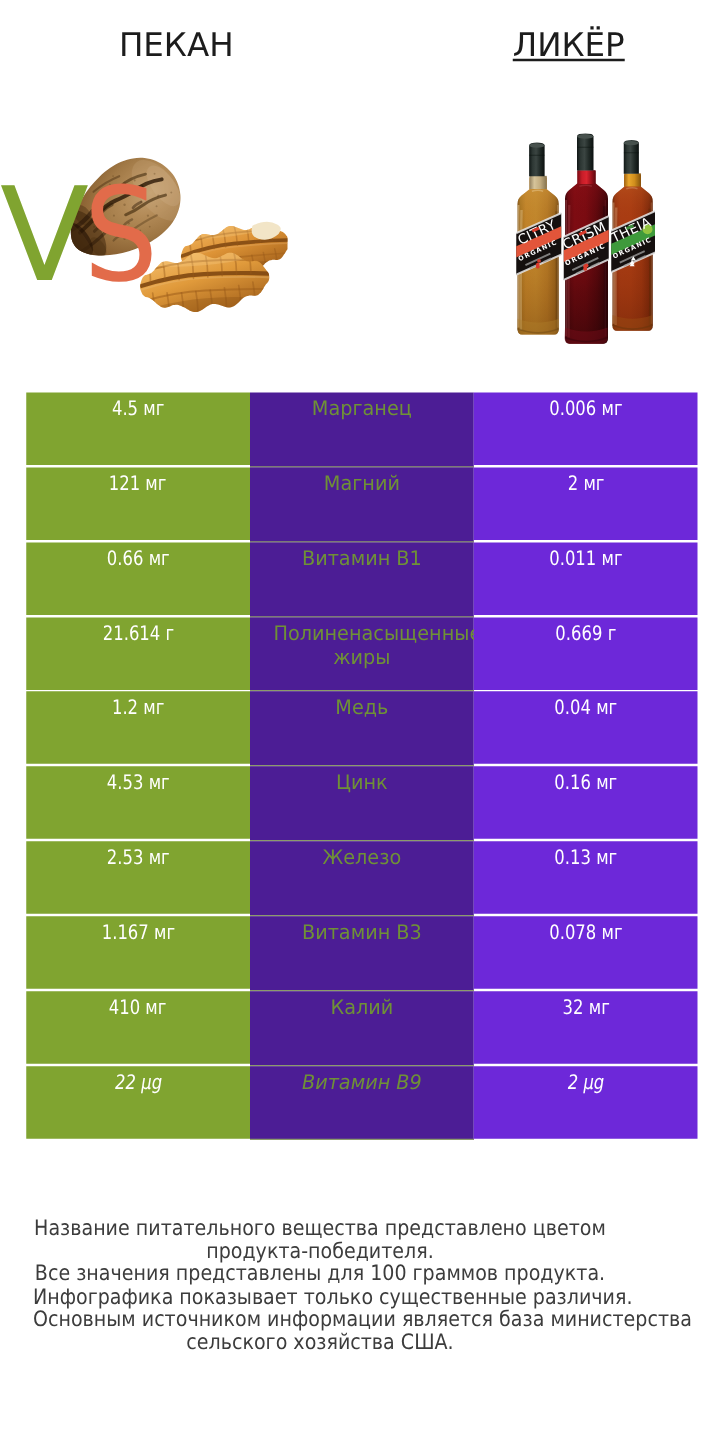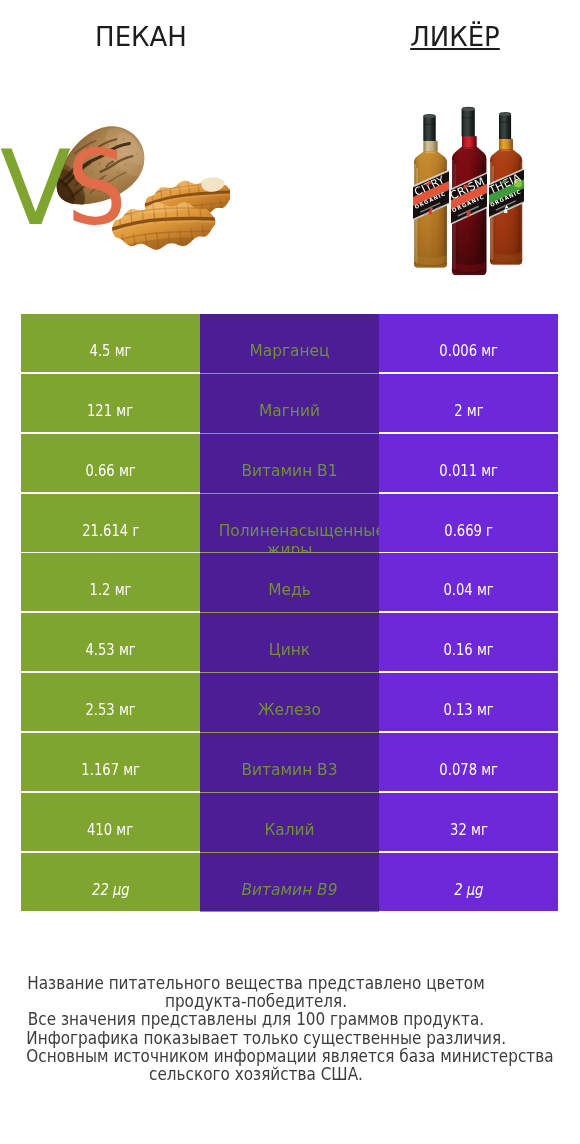--- a/index.html
+++ b/index.html
@@ -61,21 +61,21 @@
   }
   .row:last-child { margin-bottom: 0; font-style: italic; }
   .cell {
     width: 194px;
     height: 58px;
     display: flex;
     align-items: flex-start;
     justify-content: center;
     box-sizing: border-box;
     overflow: hidden;
-    padding-top: 27px;
+    padding-top: 3px;
     line-height: 19.9px;
   }
   .cell-left  { background: #80a430; color: #ffffff; }
   .cell-right { background: #6d28d9; color: #ffffff; }
   .cell-mid {
     background: #4c1d95;
     color: #6f9136;
     height: 59.87px;
     border-bottom: 1.3px solid #8c9b6b;
     font-size: 16px;

